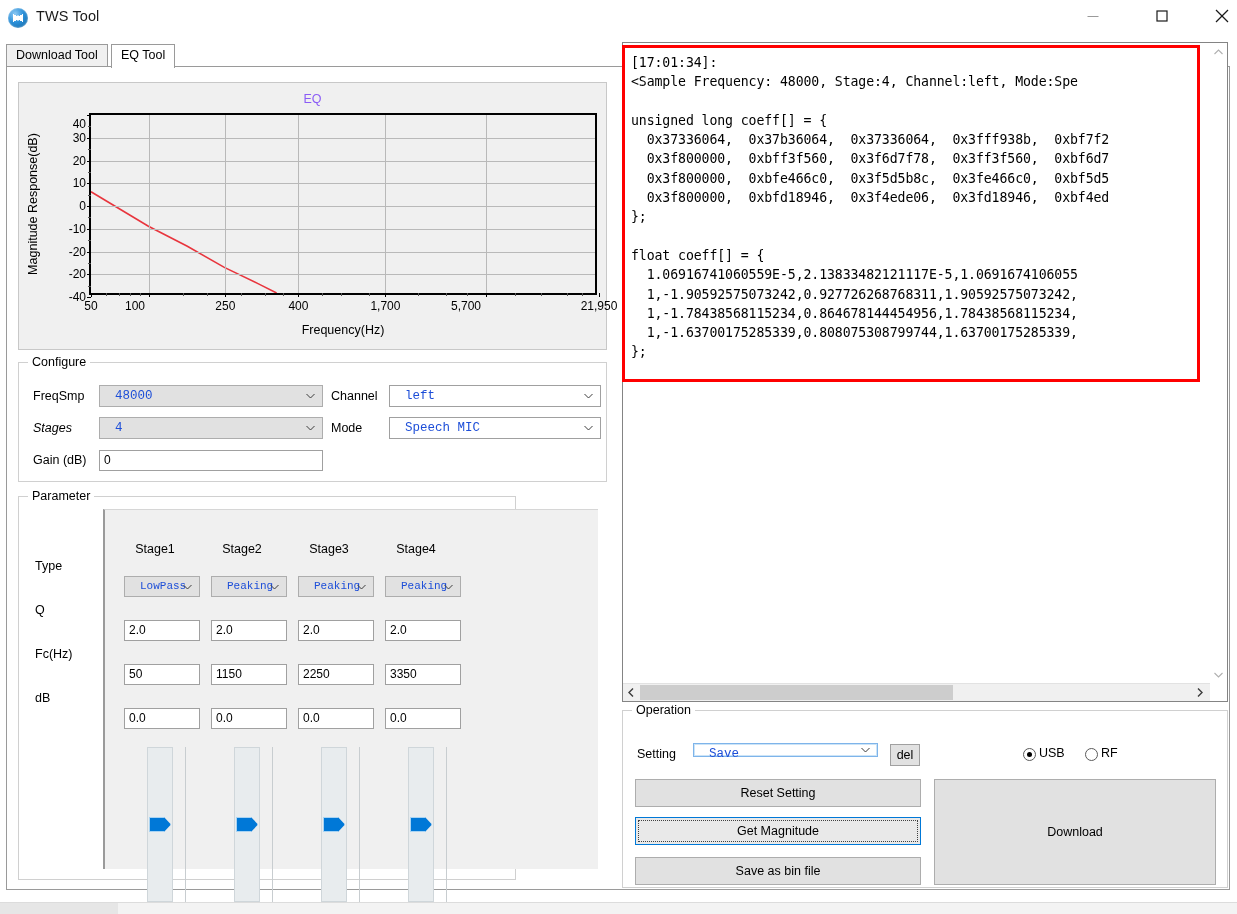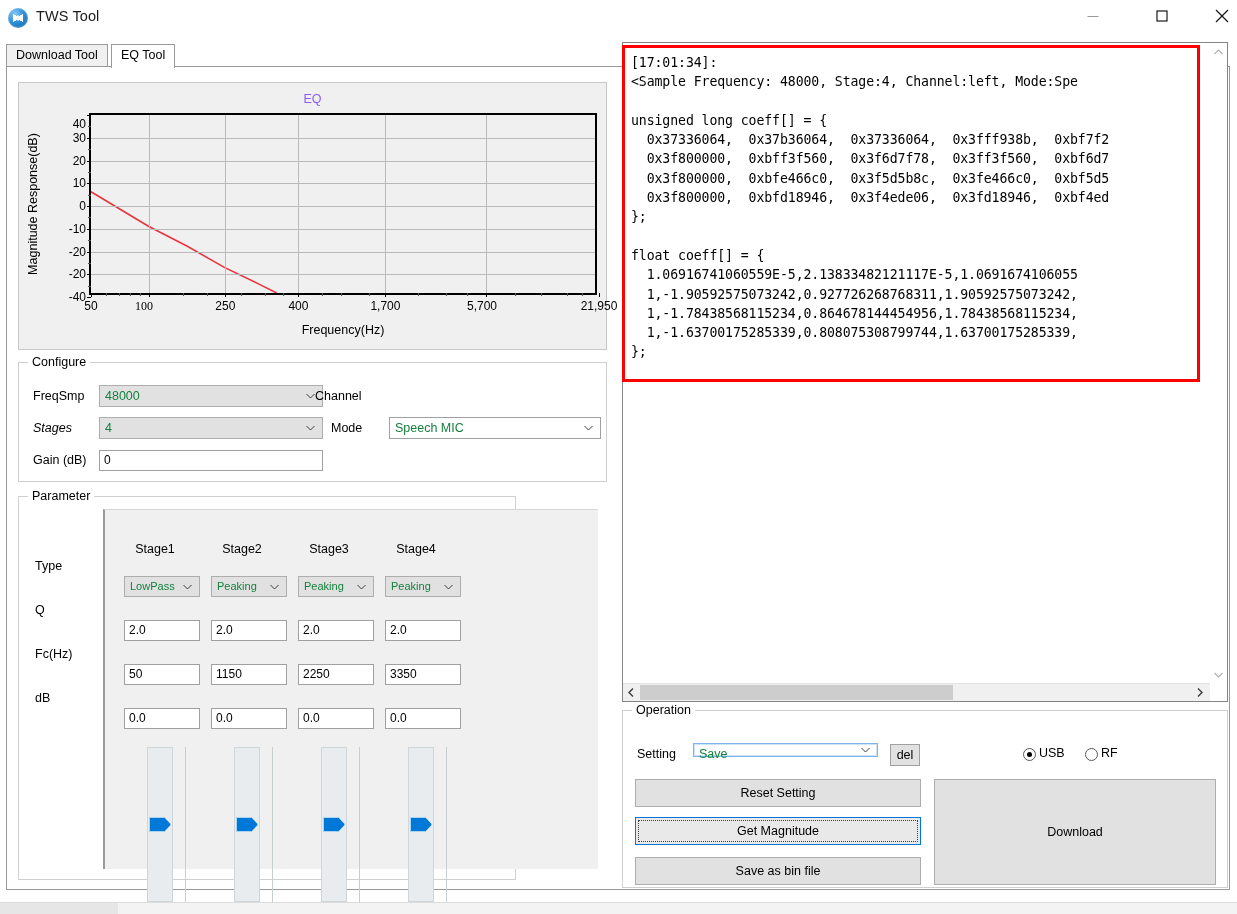--- a/index.html
+++ b/index.html
@@ -132,23 +132,24 @@
   #grp-configure { left: 6px; top: 290px; width: 589px; height: 120px; }
   #grp-parameter { left: 6px; top: 424px; width: 498px; height: 384px; }
 
   .lbl { position: absolute; font-size: 12.5px; color: #000; }
 
   .combo {
     position: absolute; box-sizing: border-box;
     border: 1px solid #adadad;
     background: #e1e1e1;
     font-size: 12.5px;
-    padding-left: 5px;
+    padding-left: 15px;
     line-height: 20px;
-    color: #15803d;
+    color: #1d4ed8;
+    font-family: Liberation Mono, monospace;
   }
   .combo.white { background: #ffffff; border-color: #a0a0a0; }
   .combo .chev {
     position: absolute; right: 7px; top: 50%; transform: translateY(-50%);
     width: 9px; height: 5px;
   }
   .combo.focus {
     border: 1px solid #7eb4ea;
     background: #ffffff;
     box-shadow: inset 0 0 0 1px #cce4f7;
@@ -335,33 +336,33 @@
         <div class="yminor" style="top: 147.875px;"></div>
         <div class="yminor" style="top: 125.125px;"></div>
         <div class="yminor" style="top: 102.375px;"></div>
         <div class="yminor" style="top: 79.625px;"></div>
         <div class="yminor" style="top: 56.875px;"></div>
         <div class="yminor" style="top: 34.125px;"></div>
         <div class="yminor" style="top: 11.375px;"></div>
         <div class="xtick" style="left: 0px;">50</div>
         <div class="xtickmark" style="left: 0px;"></div>
         <div class="gridv" style="left: 57.8714px;"></div>
-        <div class="xtick" style="left: 53px; font-family: Liberation Serif, serif;">100</div>
+        <div class="xtick" style="left: 44px;">100</div>
         <div class="xtickmark" style="left: 57.8714px;"></div>
         <div class="gridv" style="left: 134.373px;"></div>
         <div class="xtick" style="left: 134.373px;">250</div>
         <div class="xtickmark" style="left: 134.373px;"></div>
         <div class="gridv" style="left: 207.467px;"></div>
         <div class="xtick" style="left: 207.467px;">400</div>
         <div class="xtickmark" style="left: 207.467px;"></div>
         <div class="gridv" style="left: 294.419px;"></div>
         <div class="xtick" style="left: 294.419px;">1,700</div>
         <div class="xtickmark" style="left: 294.419px;"></div>
         <div class="gridv" style="left: 395.429px;"></div>
-        <div class="xtick" style="left: 391px;">5,700</div>
+        <div class="xtick" style="left: 375px;">5,700</div>
         <div class="xtickmark" style="left: 395.429px;"></div>
         <div class="xtick" style="left: 508px;">21,950</div>
         <div class="xtickmark" style="left: 508px;"></div>
         <div class="xminor" style="left: 15.2222px;"></div>
         <div class="xminor" style="left: 28.0924px;"></div>
         <div class="xminor" style="left: 39.241px;"></div>
         <div class="xminor" style="left: 49.0748px;"></div>
         <div class="xminor" style="left: 91.7241px;"></div>
         <div class="xminor" style="left: 115.743px;"></div>
         <div class="xminor" style="left: 149.596px;"></div>
@@ -384,21 +385,27 @@
     <div class="legend">Configure</div>
 
     <div class="lbl" style="left:14px; top:26px;">FreqSmp</div>
     <div class="combo" style="left:80px; top:22px; width:224px; height:22px;">
       <span>48000</span>
       <svg class="chev" viewBox="0 0 9 5">
           <path d="M0.5 0.5 L4.5 4.5 L8.5 0.5" fill="none" stroke="#3c3c3c" stroke-width="1"></path>
         </svg>
     </div>
 
-    <div class="lbl" style="left:296px; top:26px;">Channel</div>
+    <div class="lbl" style="left:312px; top:26px;">Channel</div>
+    <div class="combo white" style="left:370px; top:22px; width:212px; height:22px;">
+      <span>left</span>
+      <svg class="chev" viewBox="0 0 9 5">
+          <path d="M0.5 0.5 L4.5 4.5 L8.5 0.5" fill="none" stroke="#3c3c3c" stroke-width="1"></path>
+        </svg>
+    </div>
 
     <div class="lbl" style="left:14px; top:58px;font-style:italic;">Stages</div>
     <div class="combo" style="left:80px; top:54px; width:224px; height:22px;">
       <span>4</span>
       <svg class="chev" viewBox="0 0 9 5">
           <path d="M0.5 0.5 L4.5 4.5 L8.5 0.5" fill="none" stroke="#3c3c3c" stroke-width="1"></path>
         </svg>
     </div>
 
     <div class="lbl" style="left:312px; top:58px;">Mode</div>

